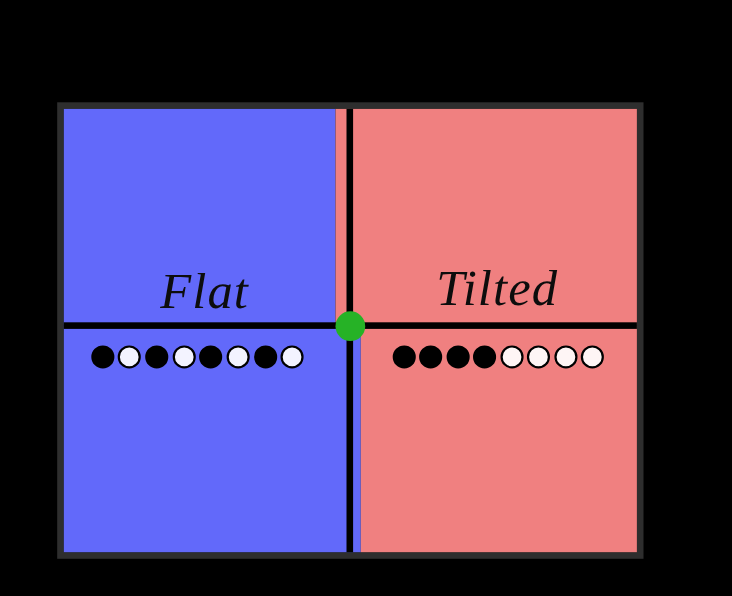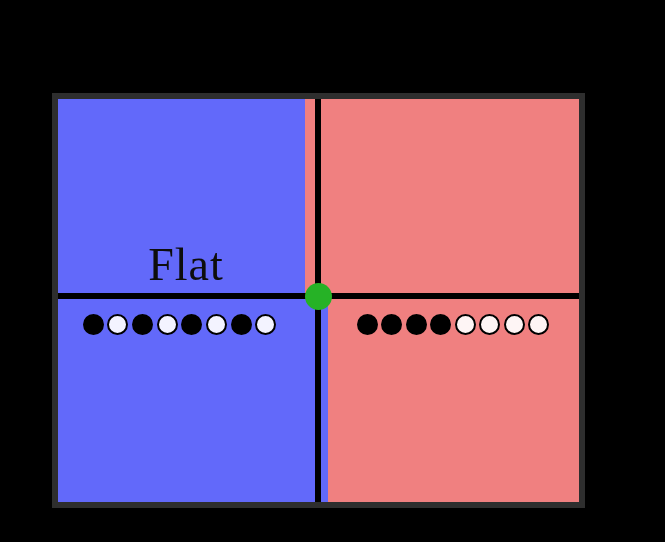--- a/index.html
+++ b/index.html
@@ -15,20 +15,21 @@
     overflow: hidden;
     font-family: "Liberation Serif", "DejaVu Serif", serif;
   }
   .plot-box {
     position: absolute;
     left: 52px;
     top: 93px;
     width: 521px;
     height: 403px;
     border: 6px solid #2e2e2e;
+    font-style: italic;
   }
   .region {
     position: absolute;
   }
   .region-flat-upper   { left: 0;     top: 0;     width: 247px; height: 197px; }
   .region-tilted-upper { left: 247px; top: 0;     width: 274px; height: 197px; }
   .region-flat-lower   { left: 0;     top: 197px; width: 270px; height: 206px; }
   .region-tilted-lower { left: 270px; top: 197px; width: 251px; height: 206px; }
   .vline {
     position: absolute;
@@ -94,20 +95,21 @@
     <div class="region region-flat-upper" style="background: rgb(98, 105, 250);"></div>
     <div class="region region-tilted-upper" style="background: rgb(240, 128, 128);"></div>
     <div class="region region-flat-lower" style="background: rgb(98, 105, 250);"></div>
     <div class="region region-tilted-lower" style="background: rgb(240, 128, 128);"></div>
 
     <div class="vline" style="background: rgb(0, 0, 0);"></div>
     <div class="hline" style="background: rgb(0, 0, 0);"></div>
 
     <div class="phase-label label-flat">Flat</div>
 
+    <div class="phase-label label-tilted">Tilted</div>
 
     <div class="dot-row">
         <div class="sample-dot" style="left: 24.5px; top: 214.5px; background: rgb(0, 0, 0);"></div>
         <div class="sample-dot" style="left: 49.2px; top: 214.5px; background: rgba(255, 255, 255, 0.92);"></div>
         <div class="sample-dot" style="left: 73.9px; top: 214.5px; background: rgb(0, 0, 0);"></div>
         <div class="sample-dot" style="left: 98.6px; top: 214.5px; background: rgba(255, 255, 255, 0.92);"></div>
         <div class="sample-dot" style="left: 123.3px; top: 214.5px; background: rgb(0, 0, 0);"></div>
         <div class="sample-dot" style="left: 148px; top: 214.5px; background: rgba(255, 255, 255, 0.92);"></div>
         <div class="sample-dot" style="left: 172.7px; top: 214.5px; background: rgb(0, 0, 0);"></div>
         <div class="sample-dot" style="left: 197.4px; top: 214.5px; background: rgba(255, 255, 255, 0.92);"></div>

